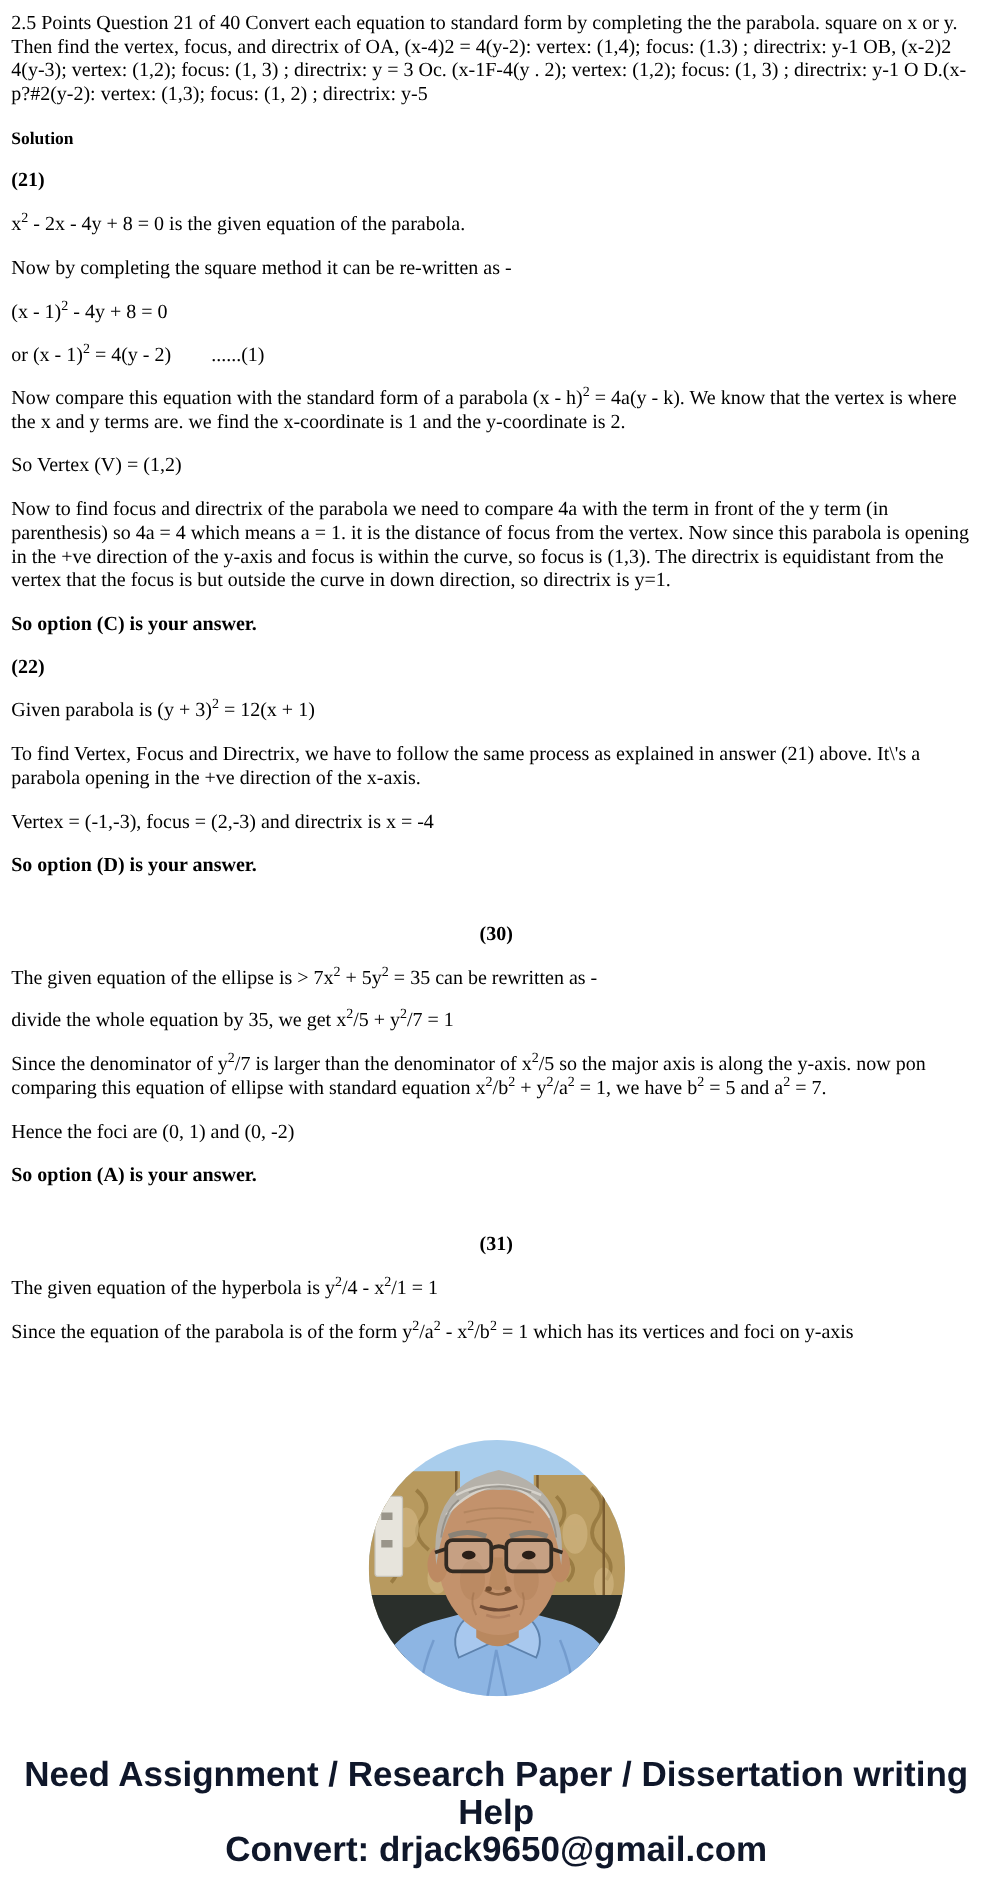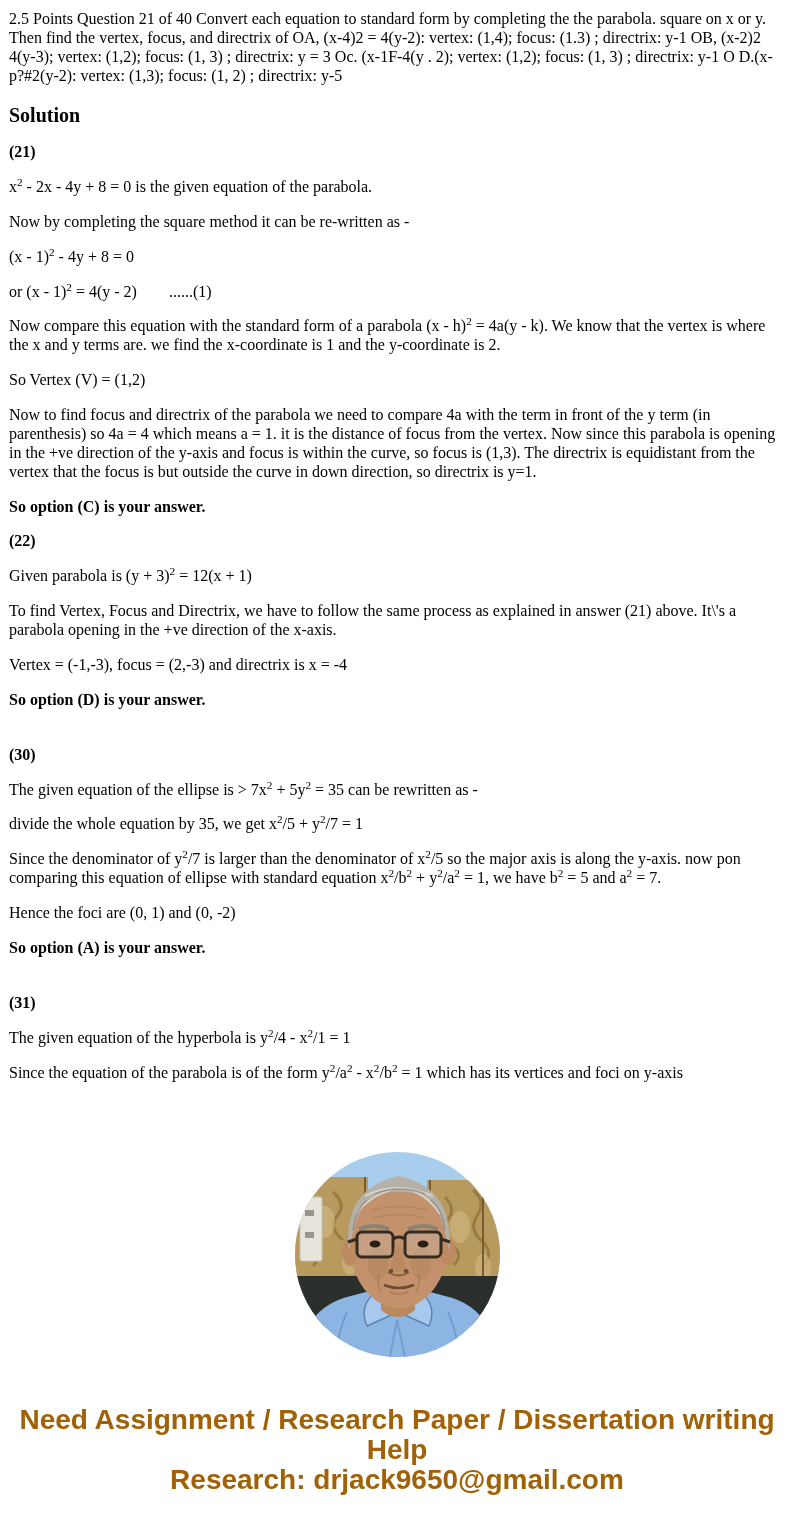--- a/index.html
+++ b/index.html
@@ -8,30 +8,30 @@
     background: #ffffff; color: #000;
     font-family: "Liberation Serif", serif;
     font-size: 16px; line-height: 1.18;
   }
   .content {
     height: 1128px; overflow: hidden;
     padding: 10px 9px 0 9px; box-sizing: border-box;
   }
   .content p { margin: 16px 0; white-space: pre-wrap; }
   .content p.question { margin-top: 0; }
-  h3.sol-heading { font-size: 20px; font-weight: bold; margin: 18px 0 16px 0; }
+  h3.sol-heading { font-size: 14px; font-weight: bold; margin: 18px 0 16px 0; }
   p.sec-num { font-weight: bold; }
   p.answer { font-weight: bold; }
-  .gap-lg { margin-top: 36px !important; }
+  .gap-lg { margin-top: 36px !important; text-align: center; }
   sup { font-size: 0.7em; line-height: 0; vertical-align: super; }
   .photo-wrap { width: 205px; height: 205px; margin: 24px auto 0 auto; }
   .footer {
     margin-top: 48px; text-align: center;
     font-family: "Liberation Sans", sans-serif;
-    font-weight: bold; font-size: 28px; line-height: 30px; color: #a16207;
+    font-weight: bold; font-size: 28px; line-height: 30px; color: #0f172a;
   }
   .footer .inner { max-width: 764px; margin: 0 auto; }
 </style>
 </head>
 <body>
 
 <div class="page">
   <div class="content">
 
     <p class="question">2.5 Points Question 21 of 40 Convert each equation to standard form by completing the the parabola. square on x or y. Then find the vertex, focus, and directrix of OA, (x-4)2 = 4(y-2): vertex: (1,4); focus: (1.3) ; directrix: y-1 OB, (x-2)2 4(y-3); vertex: (1,2); focus: (1, 3) ; directrix: y = 3 Oc. (x-1F-4(y . 2); vertex: (1,2); focus: (1, 3) ; directrix: y-1 O D.(x-p?#2(y-2): vertex: (1,3); focus: (1, 2) ; directrix: y-5</p>
@@ -165,16 +165,16 @@
 
         <path d="M 84 122 Q 81 131 86 140" stroke="#9a6c48" stroke-width="1.5" fill="none" opacity="0.5"></path>
         <path d="M 123 122 Q 126 131 121 140" stroke="#9a6c48" stroke-width="1.5" fill="none" opacity="0.5"></path>
       </g>
     </svg>
   </div>
 
   <div class="footer">
     <div class="inner">
       <div>Need Assignment / Research Paper / Dissertation writing Help</div>
-      <div>Research: drjack9650@gmail.com</div>
+      <div>Convert: drjack9650@gmail.com</div>
     </div>
   </div>
 </div>
 
 </body></html>

